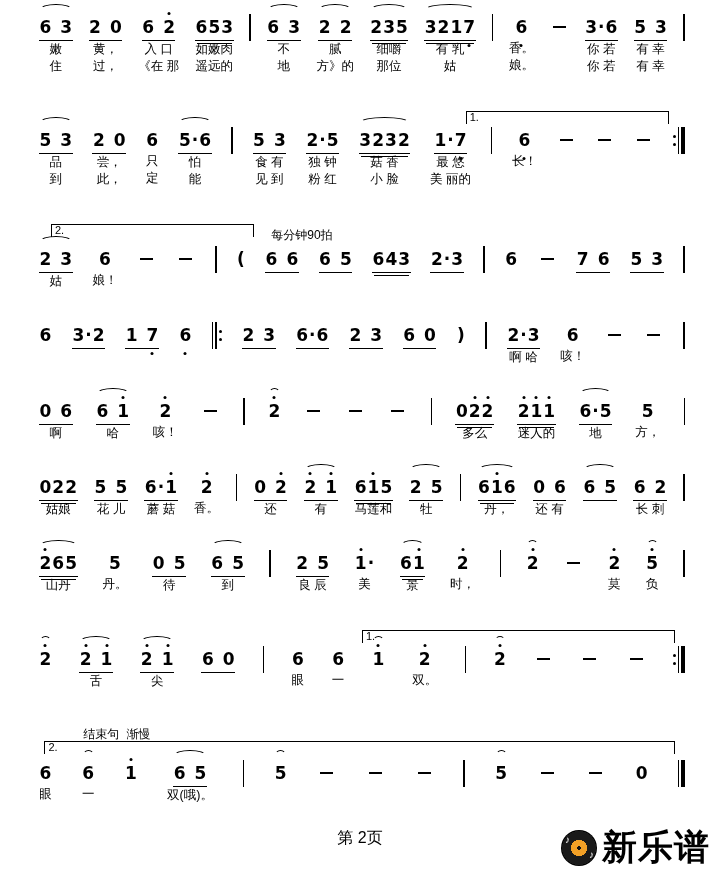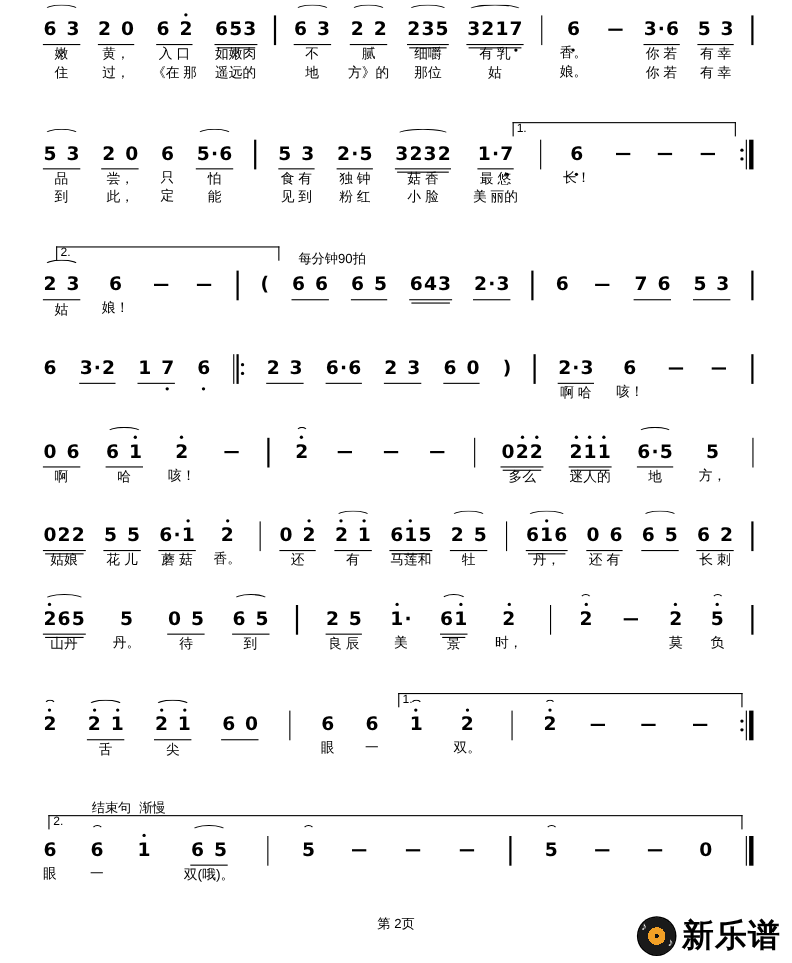--- a/index.html
+++ b/index.html
@@ -28,28 +28,28 @@
   .barwrap{display:flex;flex-direction:column;align-items:center;padding:0 1px;}
   .barin{display:flex;align-items:center;height:26px;gap:2px;}
   .bl{width:1.5px;height:27px;background:#000;}
   .bl.th{width:3.5px;}
   .dotcol{display:flex;flex-direction:column;gap:5px;}
   .dot{width:3px;height:3px;border-radius:50%;background:#000;}
   .volta{position:absolute;height:12px;border-top:1.2px solid #000;
          border-left:1.2px solid #000;border-right:1.2px solid #000;}
   .volta .vl{position:absolute;left:3px;top:-1px;font-size:11px;line-height:12px;}
   .anno-text{position:absolute;font-size:12px;white-space:nowrap;}
-  .footer{position:absolute;left:0;right:0;bottom:26px;text-align:center;font-size:12px;}
+  .footer{position:absolute;left:0;right:0;bottom:26px;text-align:center;font-size:16px;}
   .brand{position:absolute;right:10px;bottom:4px;display:flex;align-items:center;gap:5px;}
   .disc{position:relative;width:36px;height:36px;border-radius:50%;
         background:radial-gradient(circle at 50% 50%, #111 0 2px, #f2a026 2px 8px, #1a1a1a 8px 17px, #000 17px);}
   .disc .dn{position:absolute;color:#fff;font-size:10px;line-height:10px;}
   .disc .n1{left:4px;top:5px;}
   .disc .n2{right:3px;bottom:6px;}
-  .brand-text{font-size:29px;font-weight:900;letter-spacing:1px;
+  .brand-text{font-size:35px;font-weight:900;letter-spacing:1px;
               font-family:"Liberation Sans",sans-serif;}
 </style>
 </head>
 <body>
 
 <div class="page">
   <div class="score">
       <div class="system">
         <div class="srow">
           <div class="tok">

